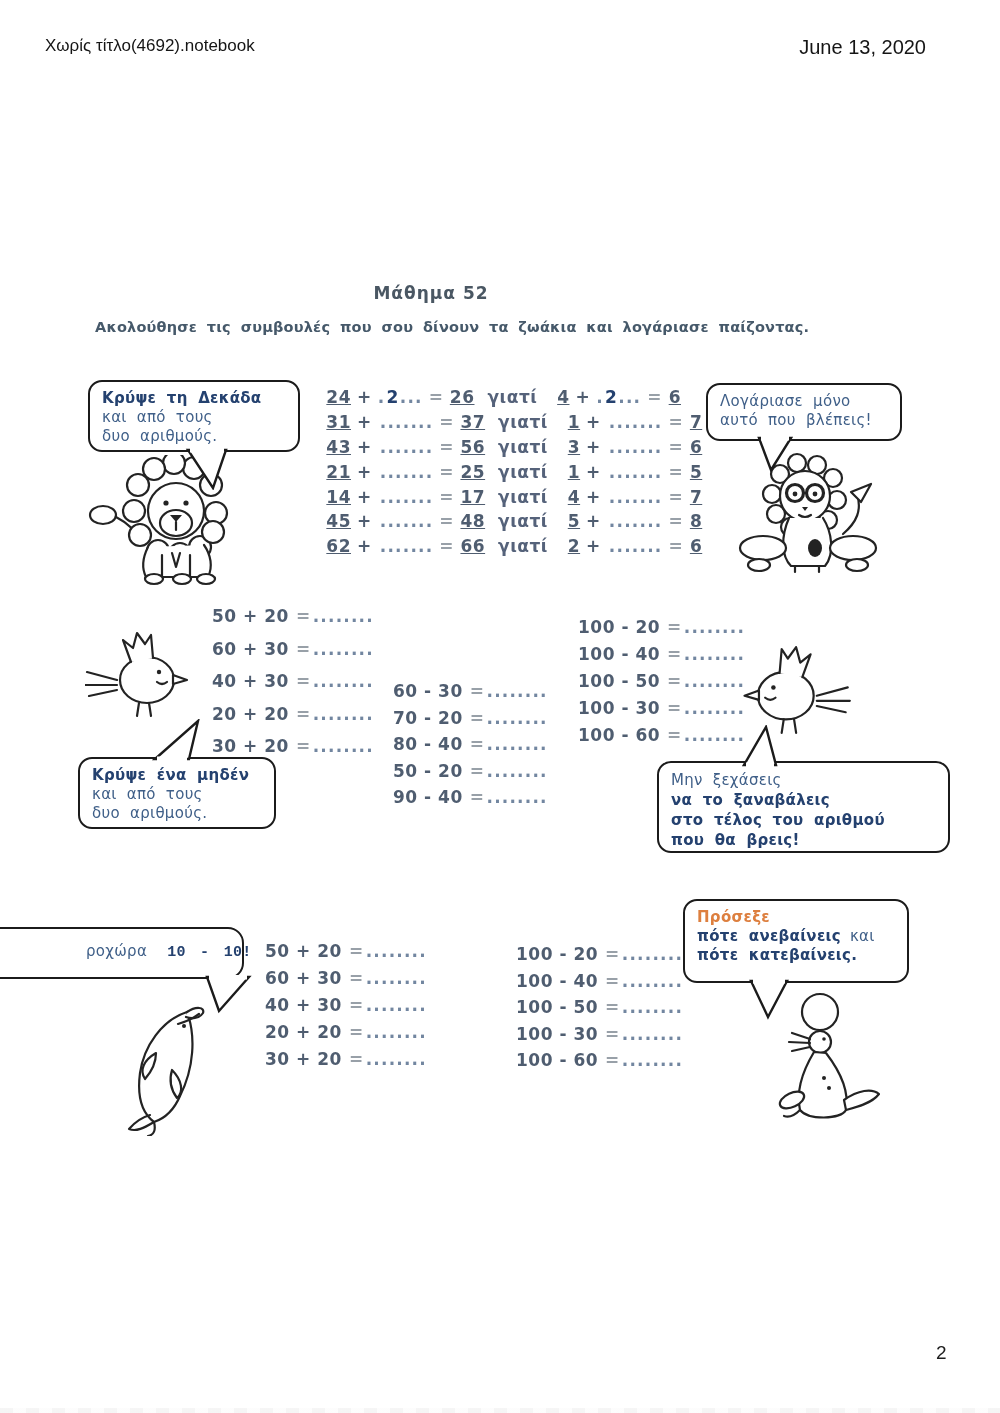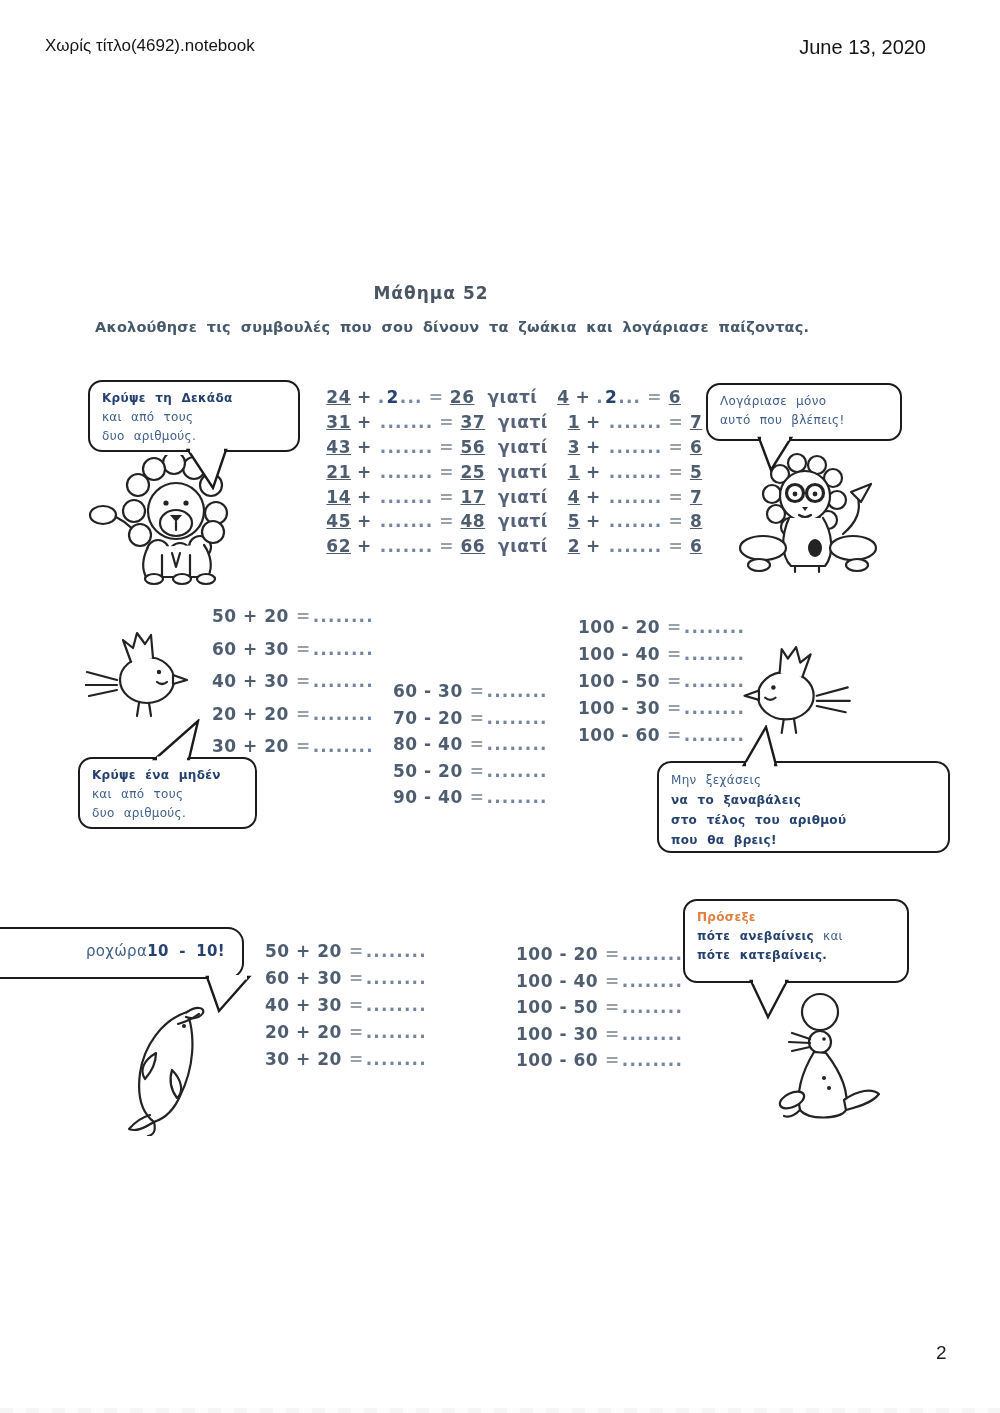--- a/index.html
+++ b/index.html
@@ -12,34 +12,34 @@
   .hdr-right{position:absolute;right:74px;top:36px;font-family:"Liberation Sans",sans-serif;
              font-size:20px;color:#151515;}
   
   .ws-title{position:absolute;left:0;top:283px;width:862px;text-align:center;
             font-size:17px;font-weight:700;color:#4a5763;letter-spacing:1px;}
   .ws-subtitle{position:absolute;left:95px;top:319px;width:782px;font-size:14.5px;
                font-weight:700;color:#46596a;letter-spacing:.2px;word-spacing:4.5px;}
   
   .bubble{position:absolute;background:#fff;border:2.5px solid #1b1b1b;border-radius:14px;
           padding:7px 10px 5px 12px;z-index:2;}
-  .bl{font-size:12px;line-height:19px;color:#3f5f88;font-weight:400;
+  .bl{font-size:15px;line-height:19px;color:#3f5f88;font-weight:400;
       letter-spacing:.3px;word-spacing:5px;white-space:nowrap;}
   .bl.bold{color:#24416f;font-weight:700;}
   .bl.orange{color:#dd7f3f;font-weight:700;}
   .b1{left:88px;top:380px;width:212px;height:72px;}
   .b2{left:706px;top:383px;width:196px;height:58px;}
-  .b3{left:78px;top:757px;width:179px;height:72px;}
+  .b3{left:78px;top:757px;width:198px;height:72px;}
   .b4{left:657px;top:761px;width:293px;height:92px;}
   .b4 .bl{line-height:20px;}
   .b5{left:-38px;top:927px;width:282px;height:52px;border-radius:16px;padding:13px 10px 8px 122px;}
   .b5 .bl{font-size:15px;}
   .b6{left:683px;top:899px;width:226px;height:84px;}
   .bl .tailword{margin-left:9px;color:#3f5f88;font-weight:400;}
-  .inlinebold{color:#24416f;font-weight:700;margin-left:0;}
+  .inlinebold{color:#24416f;font-weight:700;margin-left:20px;font-family:Liberation Mono, monospace;}
   .tail{position:absolute;z-index:3;}
   
   .drill{position:absolute;left:326px;top:371px;z-index:1;}
   .drill-row{display:flex;align-items:baseline;height:24.9px;font-size:17px;font-weight:700;
              color:#4f5d70;letter-spacing:.5px;white-space:nowrap;}
   .drill-row .num{text-align:right;text-decoration:underline;}
   .drill-row .w2{width:25px;}
   .drill-row .w1{width:13px;}
   .drill-row .op{margin:0 6px;}
   .drill-row .eq{color:#98a0a8;margin:0 6px;}

